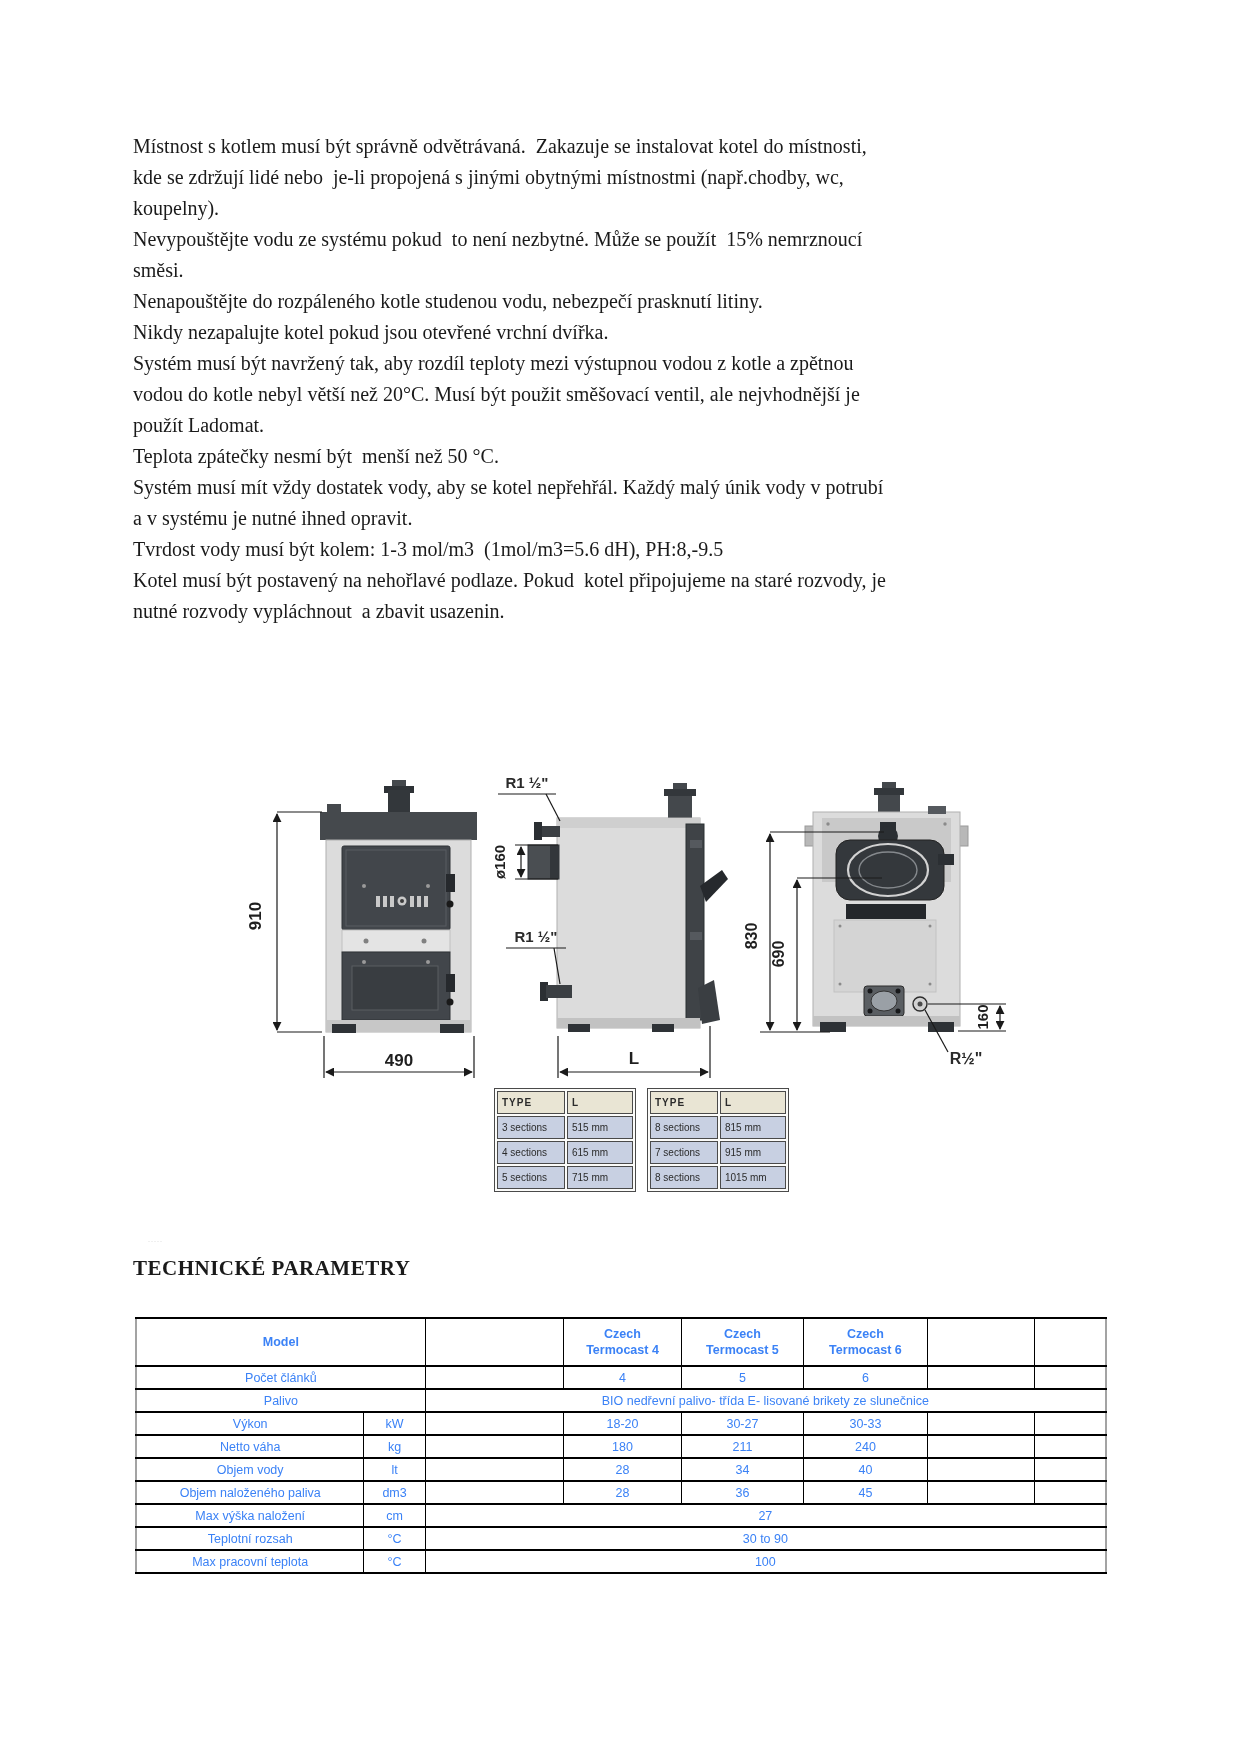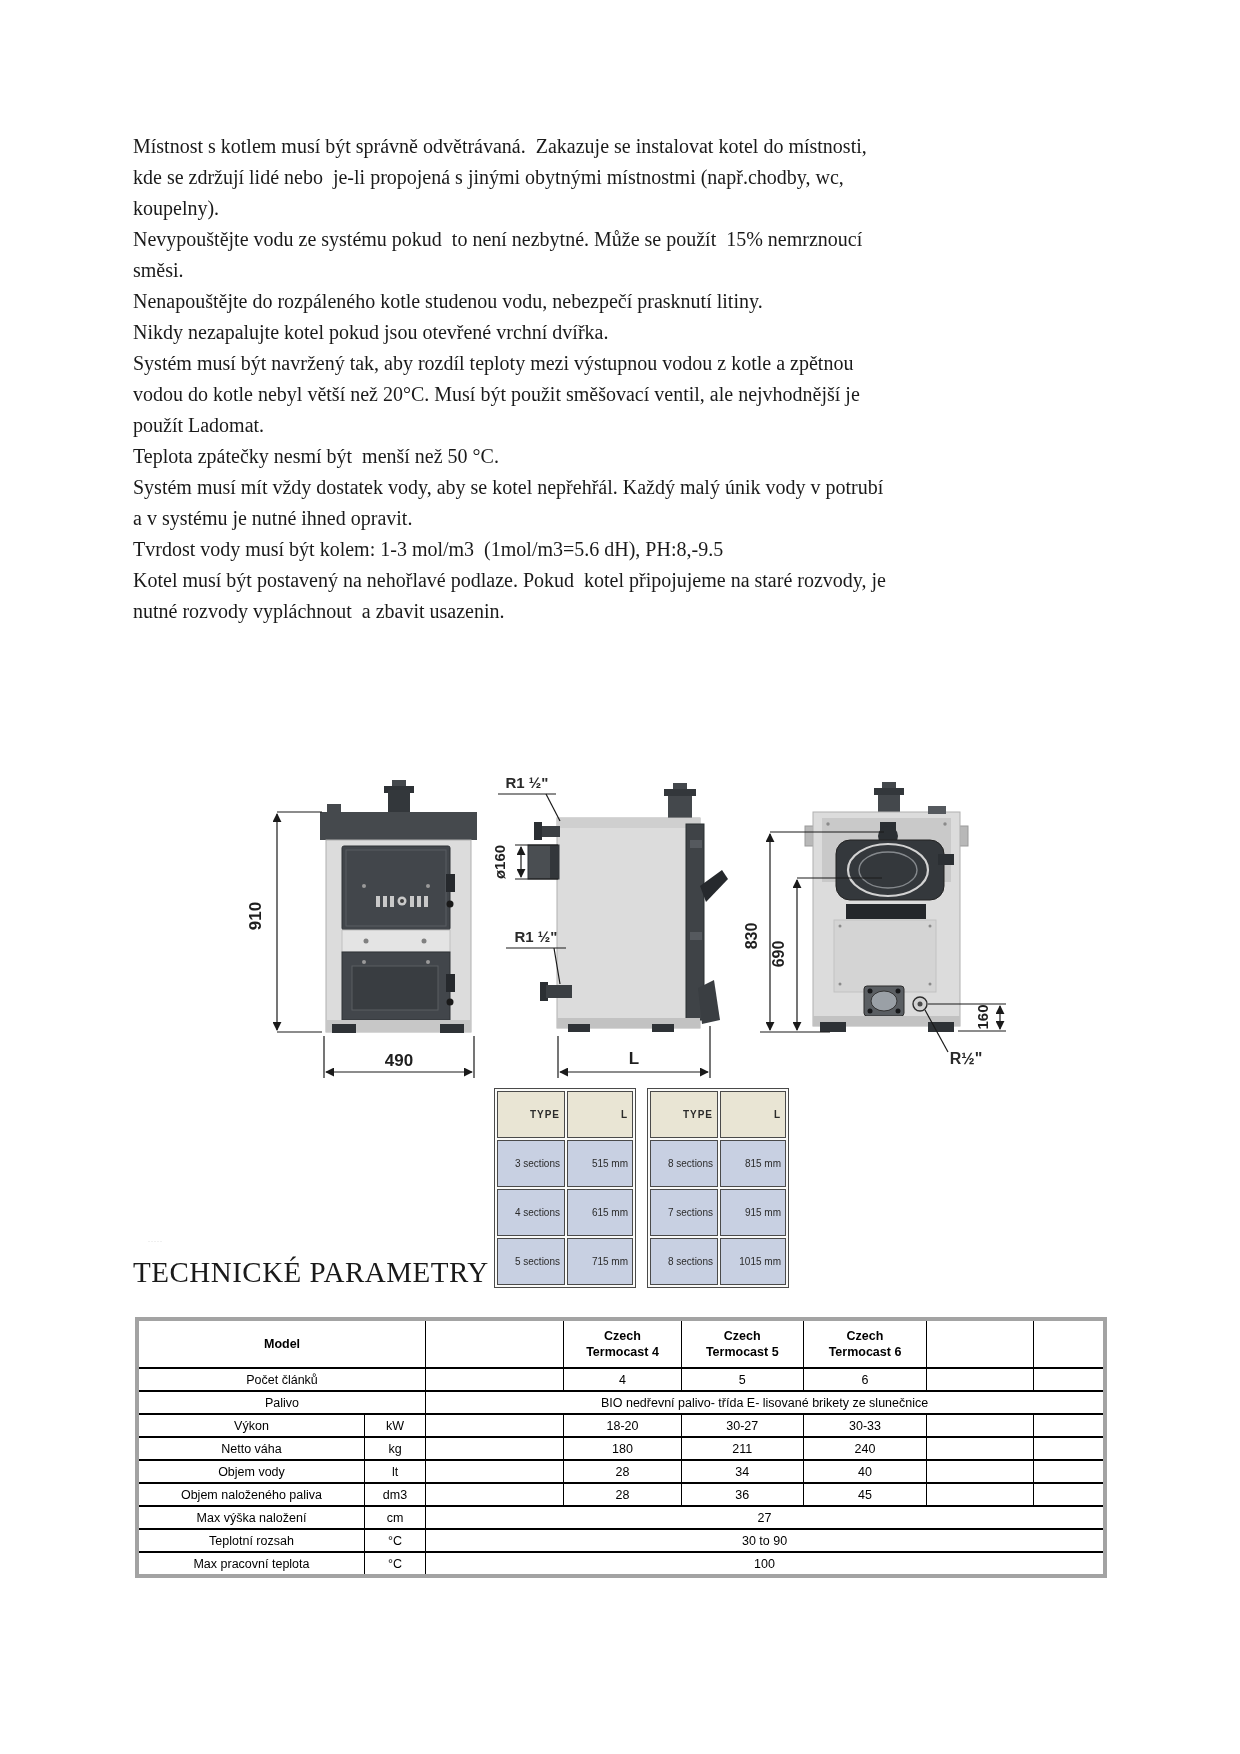--- a/index.html
+++ b/index.html
@@ -6,33 +6,33 @@
   .page{position:relative;width:1240px;height:1754px;background:#ffffff;overflow:hidden;
         font-family:"Liberation Serif", serif;color:#1a1a1a;}
   .body-text{position:absolute;left:133px;top:131px;width:980px;
              font-size:20px;line-height:31px;white-space:pre;letter-spacing:0px;}
   .diagram-svg{position:absolute;left:0;top:690px;width:1240px;height:500px;}
   .dimtext{font-family:"Liberation Sans", sans-serif;font-weight:bold;fill:#1f1f1f;}
   .fit-label{font-family:"Liberation Sans", sans-serif;font-weight:bold;fill:#2a2a2a;}
   .size-table{position:absolute;border-collapse:separate;border-spacing:2px;
               background:#fbfbf9;border:1px solid #4a4a4a;
               font-family:"Liberation Sans", sans-serif;font-size:10px;color:#2b2b2b;}
-  .size-table td{border:1px solid #4a4a4a;text-align:right;height:13px;padding:16px 4px;}
+  .size-table td{border:1px solid #4a4a4a;text-align:left;height:13px;padding:4px 4px;}
   .size-table .hd{background:#e9e5d4;font-weight:bold;letter-spacing:1px;}
   .size-table .cell{background:#c8d0e2;}
   .st-left{left:494px;top:1088px;}
   .st-right{left:647px;top:1088px;}
   .size-table col.c-type{width:68px;} .size-table col.c-l{width:66px;}
   .artifact{position:absolute;left:148px;top:1238px;font-size:6px;color:#9a9a9a;
             font-family:"Liberation Sans", sans-serif;letter-spacing:1px;}
-  .section-title{position:absolute;left:133px;top:1256px;font-size:29px;font-weight:normal;
+  .section-title{position:absolute;left:133px;top:1256px;font-size:21px;font-weight:bold;
                  font-family:"Liberation Serif", serif;letter-spacing:0.5px;}
   .params-wrap{position:absolute;left:135px;top:1317px;}
-  .params{border-collapse:collapse;border:4px solid #a3a3a3;table-layout:fixed;width:972px;
-          font-family:"Liberation Sans", sans-serif;font-size:12.5px;color:#000000;}
+  .params{border-collapse:collapse;border:2px solid #a3a3a3;table-layout:fixed;width:972px;
+          font-family:"Liberation Sans", sans-serif;font-size:12.5px;color:#3b82f6;}
   .params td{border:1px solid #000;border-top-width:2px;border-bottom-width:2px;
              text-align:center;vertical-align:middle;height:21px;padding:0 3px;overflow:hidden;}
   .params tr.hdr td{height:46px;}
   .params .b{font-weight:bold;}
   .params .pre{white-space:pre-line;line-height:16px;}
 </style>
 </head>
 <body>
 
 <div class="page">

